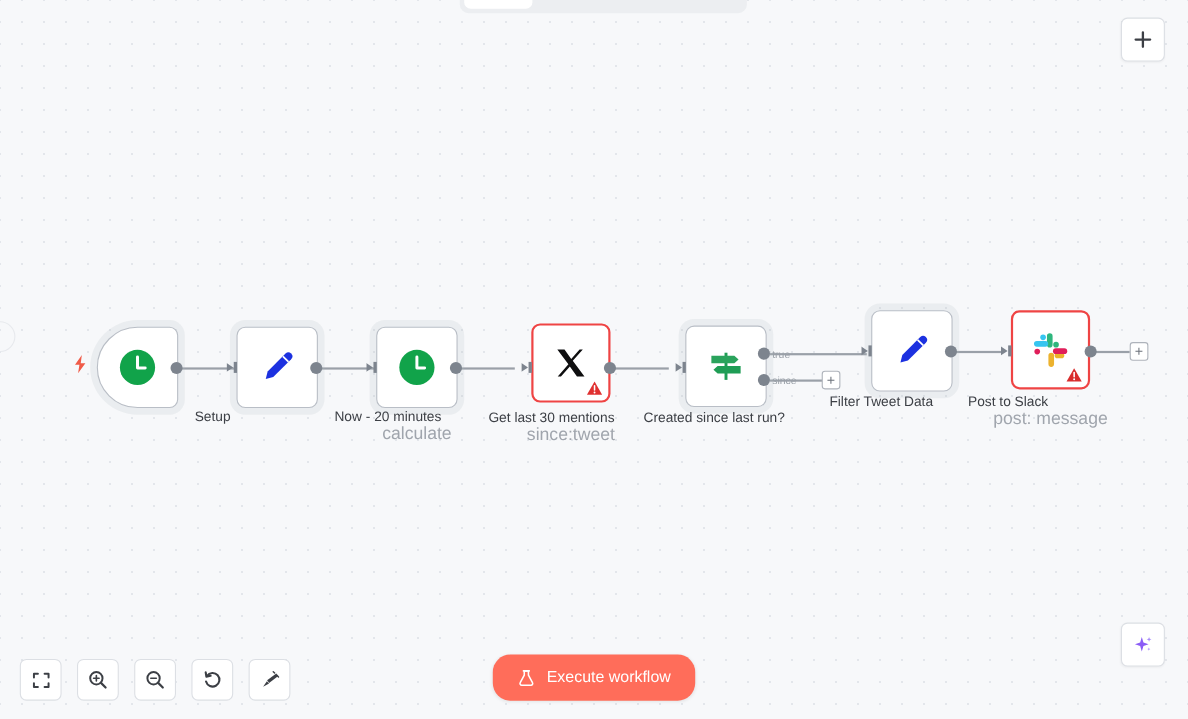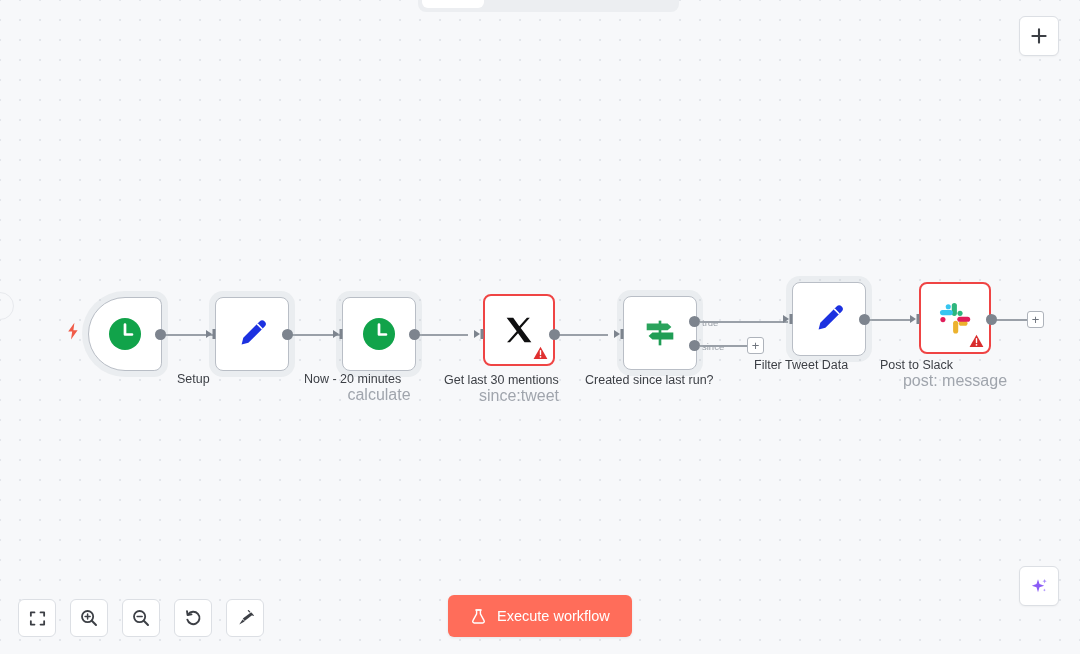--- a/index.html
+++ b/index.html
@@ -80,21 +80,21 @@
 
   
   #execute-workflow-button {
     position: absolute;
     left: 448px; bottom: 17px;
     height: 42px;
     padding: 0 22px;
     background: #ff6d5a;
     color: #ffffff;
     border: none;
-    border-radius: 6px;
+    border-radius: 16px;
     display: flex; align-items: center; gap: 10px;
     font-size: 14.5px;
     font-family: "Liberation Sans", sans-serif;
     cursor: pointer;
     z-index: 25;
     box-shadow: 0 1px 3px rgba(0,0,0,0.08);
   }
 
   
   #canvas { position: absolute; inset: 0; }

